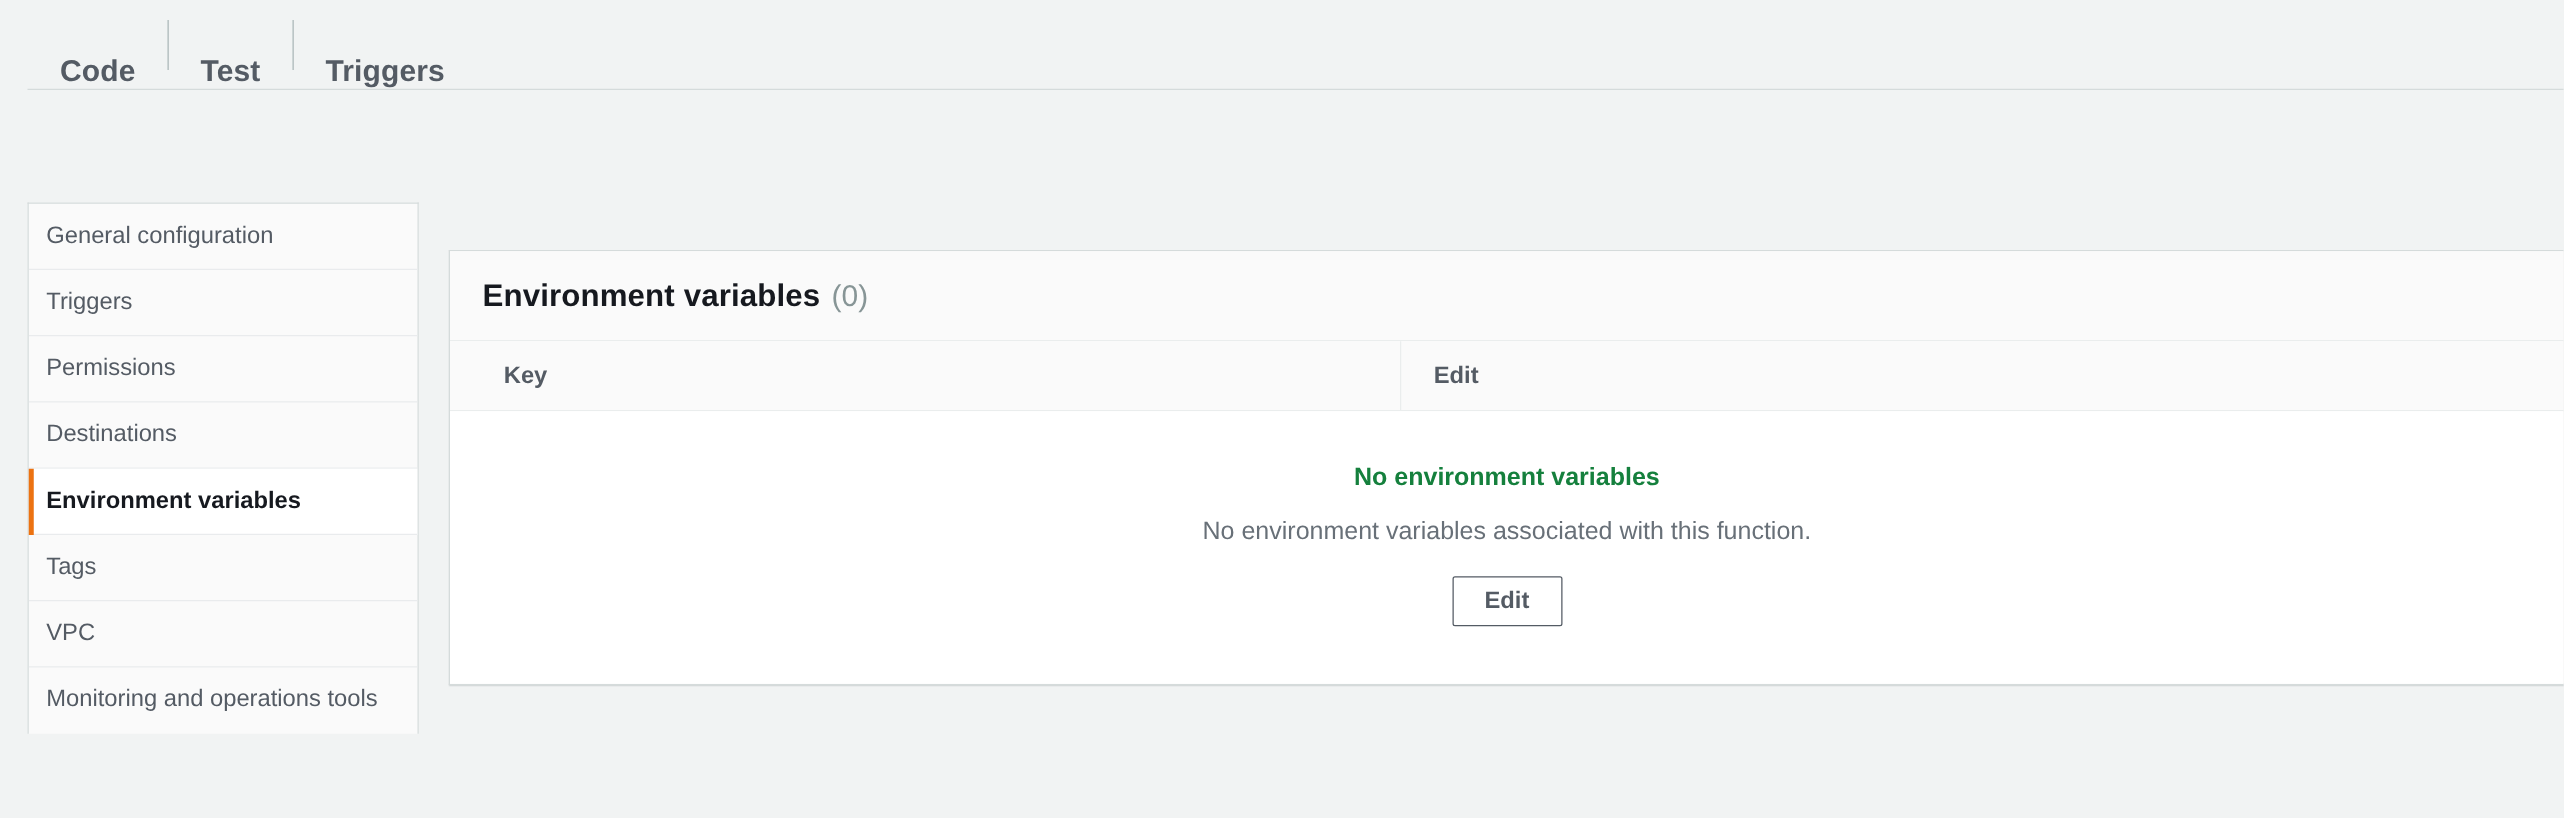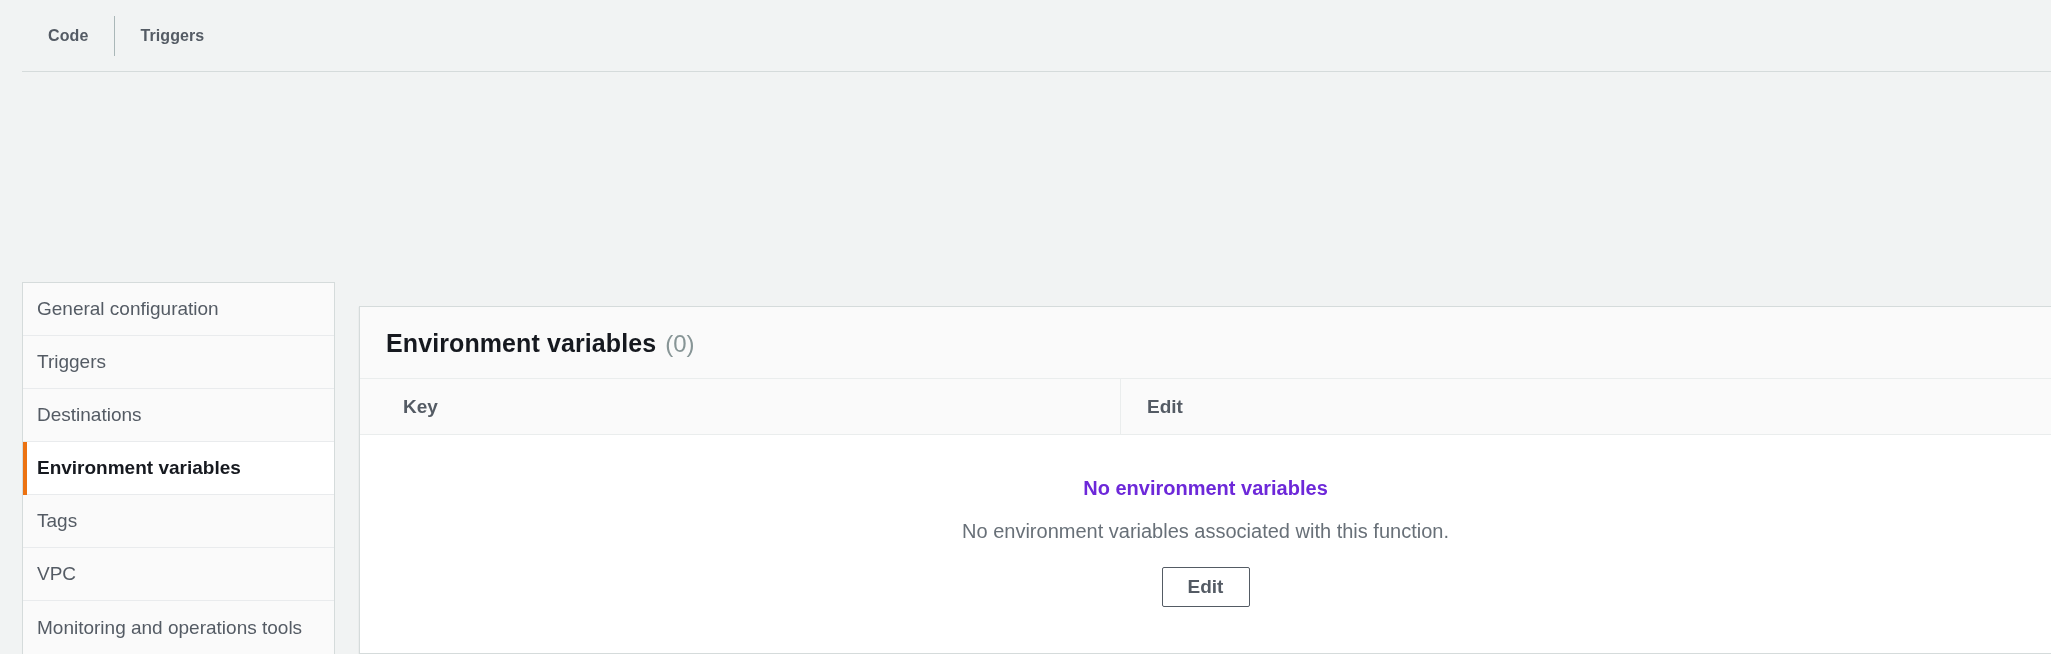--- a/index.html
+++ b/index.html
@@ -31,24 +31,24 @@
     position: absolute;
     left: 22px;
     right: 0;
     bottom: 0;
     height: 1px;
     background: #d5dbdb;
   }
   .tab {
     position: relative;
     display: flex;
-    align-items: center;
+    align-items: flex-end;
     justify-content: center;
     padding: 0 26px;
-    font-size: 16px;
+    font-size: 24px;
     font-weight: bold;
     color: #545b64;
     cursor: pointer;
     white-space: nowrap;
     letter-spacing: .1px;
   }
   .tab + .tab::before {
     content: "";
     position: absolute;
     left: 0;
@@ -67,21 +67,21 @@
     right: 0;
     bottom: 0;
     height: 4px;
     background: #16191f;
     z-index: 2;
   }
 
   
   .content {
     display: flex;
-    align-items: flex-end;
+    align-items: center;
     padding: 22px 0 0 22px;
     height: 582px;
   }
 
   
   .sidenav {
     flex: 0 0 313px;
     width: 313px;
     background: #fafafa;
     border: 1px solid #d5dbdb;
@@ -172,21 +172,21 @@
 
   
   .empty-state {
     background: #ffffff;
     padding: 42px 20px 46px 20px;
     text-align: center;
   }
   .empty-title {
     font-size: 20px;
     font-weight: bold;
-    color: #6d28d9;
+    color: #15803d;
     margin-bottom: 20px;
   }
   .empty-desc {
     font-size: 20px;
     color: #687078;
     margin-bottom: 24px;
   }
   .btn {
     display: inline-flex;
     align-items: center;
@@ -205,32 +205,38 @@
   }
 </style>
 </head>
 <body>
 
 <div class="tabbar">
   <div class="tab">
       <span>Code</span>
     </div>
   <div class="tab">
+      <span>Test</span>
+    </div>
+  <div class="tab">
       <span>Triggers</span>
     </div>
 </div>
 
 <div class="content">
 
   <nav class="sidenav">
     <div class="nav-item">
       <span>General configuration</span>
     </div>
     <div class="nav-item">
       <span>Triggers</span>
+    </div>
+    <div class="nav-item">
+      <span>Permissions</span>
     </div>
     <div class="nav-item">
       <span>Destinations</span>
     </div>
     <div class="nav-item selected">
       <span>Environment variables</span>
     </div>
     <div class="nav-item">
       <span>Tags</span>
     </div>

